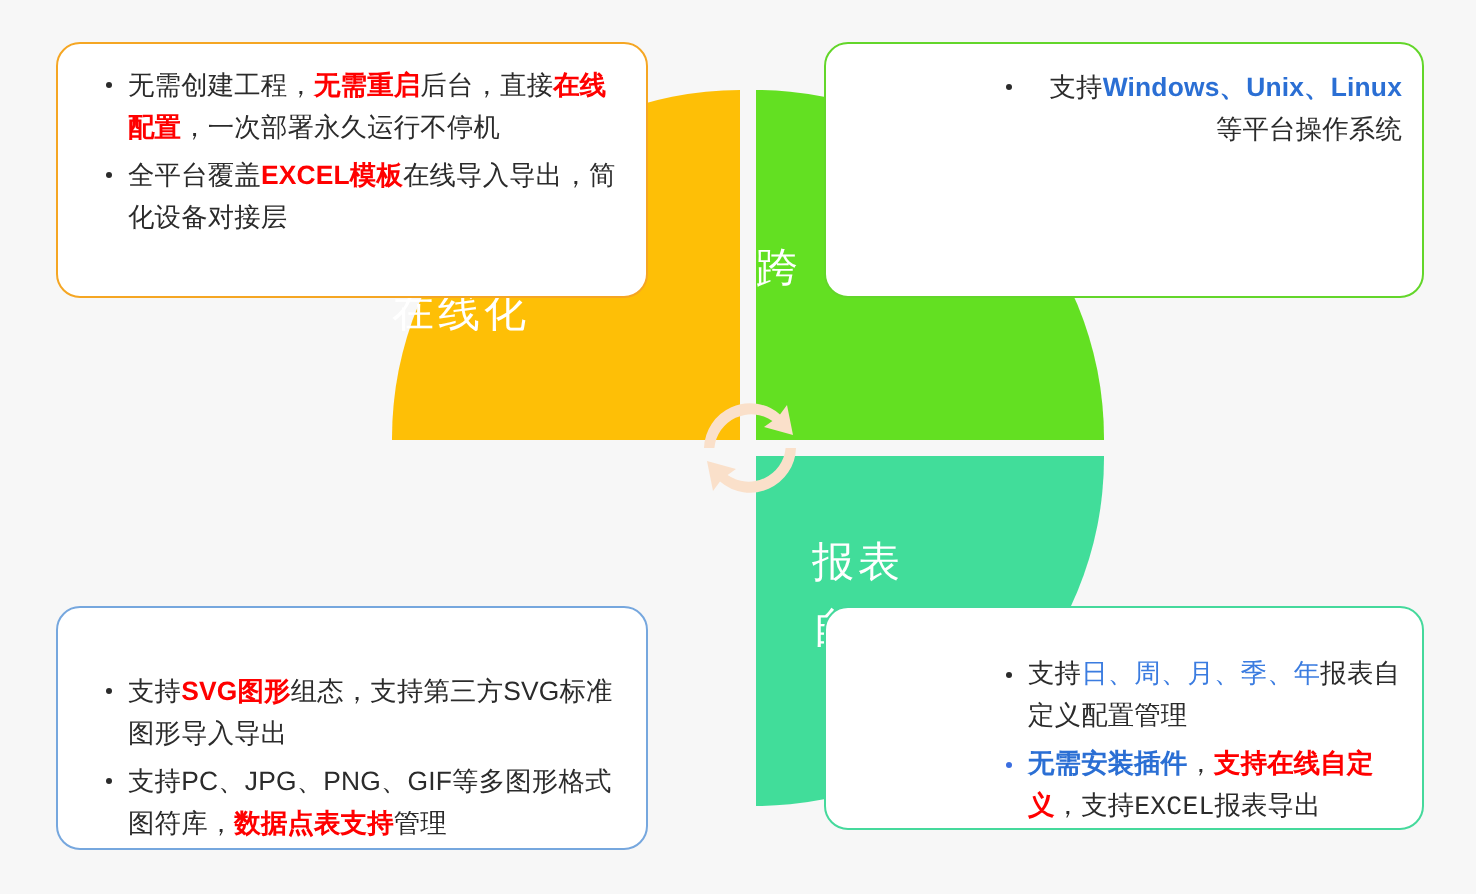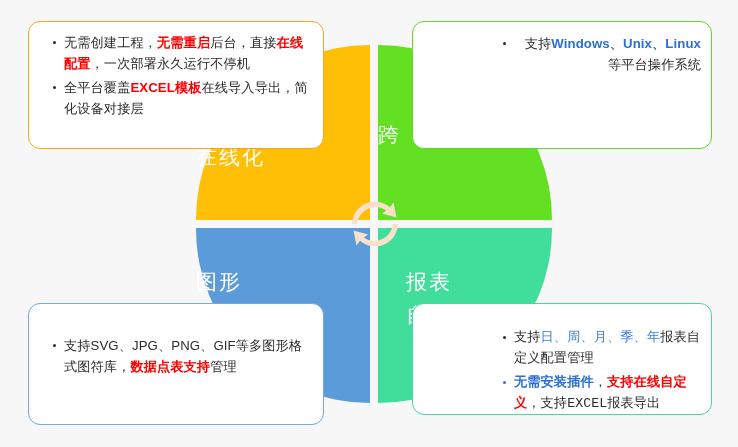--- a/index.html
+++ b/index.html
@@ -144,26 +144,20 @@
         <span class="l1">在线化</span>
       </div>
     </div>
 
     <div class="quad quad-tr" style="background: rgb(99, 224, 34);">
       <div class="quad-label">
         <span class="l1">跨</span>
       </div>
     </div>
 
-    <div class="quad quad-bl" style="background: rgb(91, 155, 217);">
-      <div class="quad-label">
-        <span class="l1">图形</span>
-        <span class="l2">组态化</span>
-      </div>
-    </div>
 
     <div class="quad quad-br" style="background: rgb(65, 221, 154);">
       <div class="quad-label">
         <span class="l1">报表</span>
         <span class="l2">自定义化</span>
       </div>
     </div>
 
     <svg class="cycle" viewBox="0 0 66 66">
       <path d="M10 33 A23 23 0 0 1 48 16.2 L51.5 11.5 L54.5 26.5 L40 22.5 L44.2 19.5
@@ -181,21 +175,22 @@
   </div>
 
   <div class="card card-tr" style="border-color: rgb(99, 214, 42);">
     <ul>
       <li><span>支持</span><span class="blue">Windows、Unix、Linux</span><span>等平台操作系统</span></li>
     </ul>
   </div>
 
   <div class="card card-bl" style="border-color: rgb(118, 167, 222);">
     <ul>
-      <li><span>支持SVG、JPG、PNG、GIF等多图形格式图符库，</span><span class="red">数据点表支持</span><span>管理</span></li>
+      <li><span>支持</span><span class="red">SVG图形</span><span>组态，支持第三方SVG标准图形导入导出</span></li>
+      <li><span>支持PC、JPG、PNG、GIF等多图形格式图符库，</span><span class="red">数据点表支持</span><span>管理</span></li>
     </ul>
   </div>
 
   <div class="card card-br" style="border-color: rgb(69, 217, 156); font-family: Liberation Mono, monospace;">
     <ul>
       <li><span>支持</span><span class="blue-t">日、周、月、季、年</span><span>报表自定义配置管理</span></li>
       <li class="blue-bullet"><span class="blue">无需安装插件</span><span>，</span><span class="red">支持在线自定义</span><span>，支持EXCEL报表导出</span></li>
     </ul>
   </div>
 

